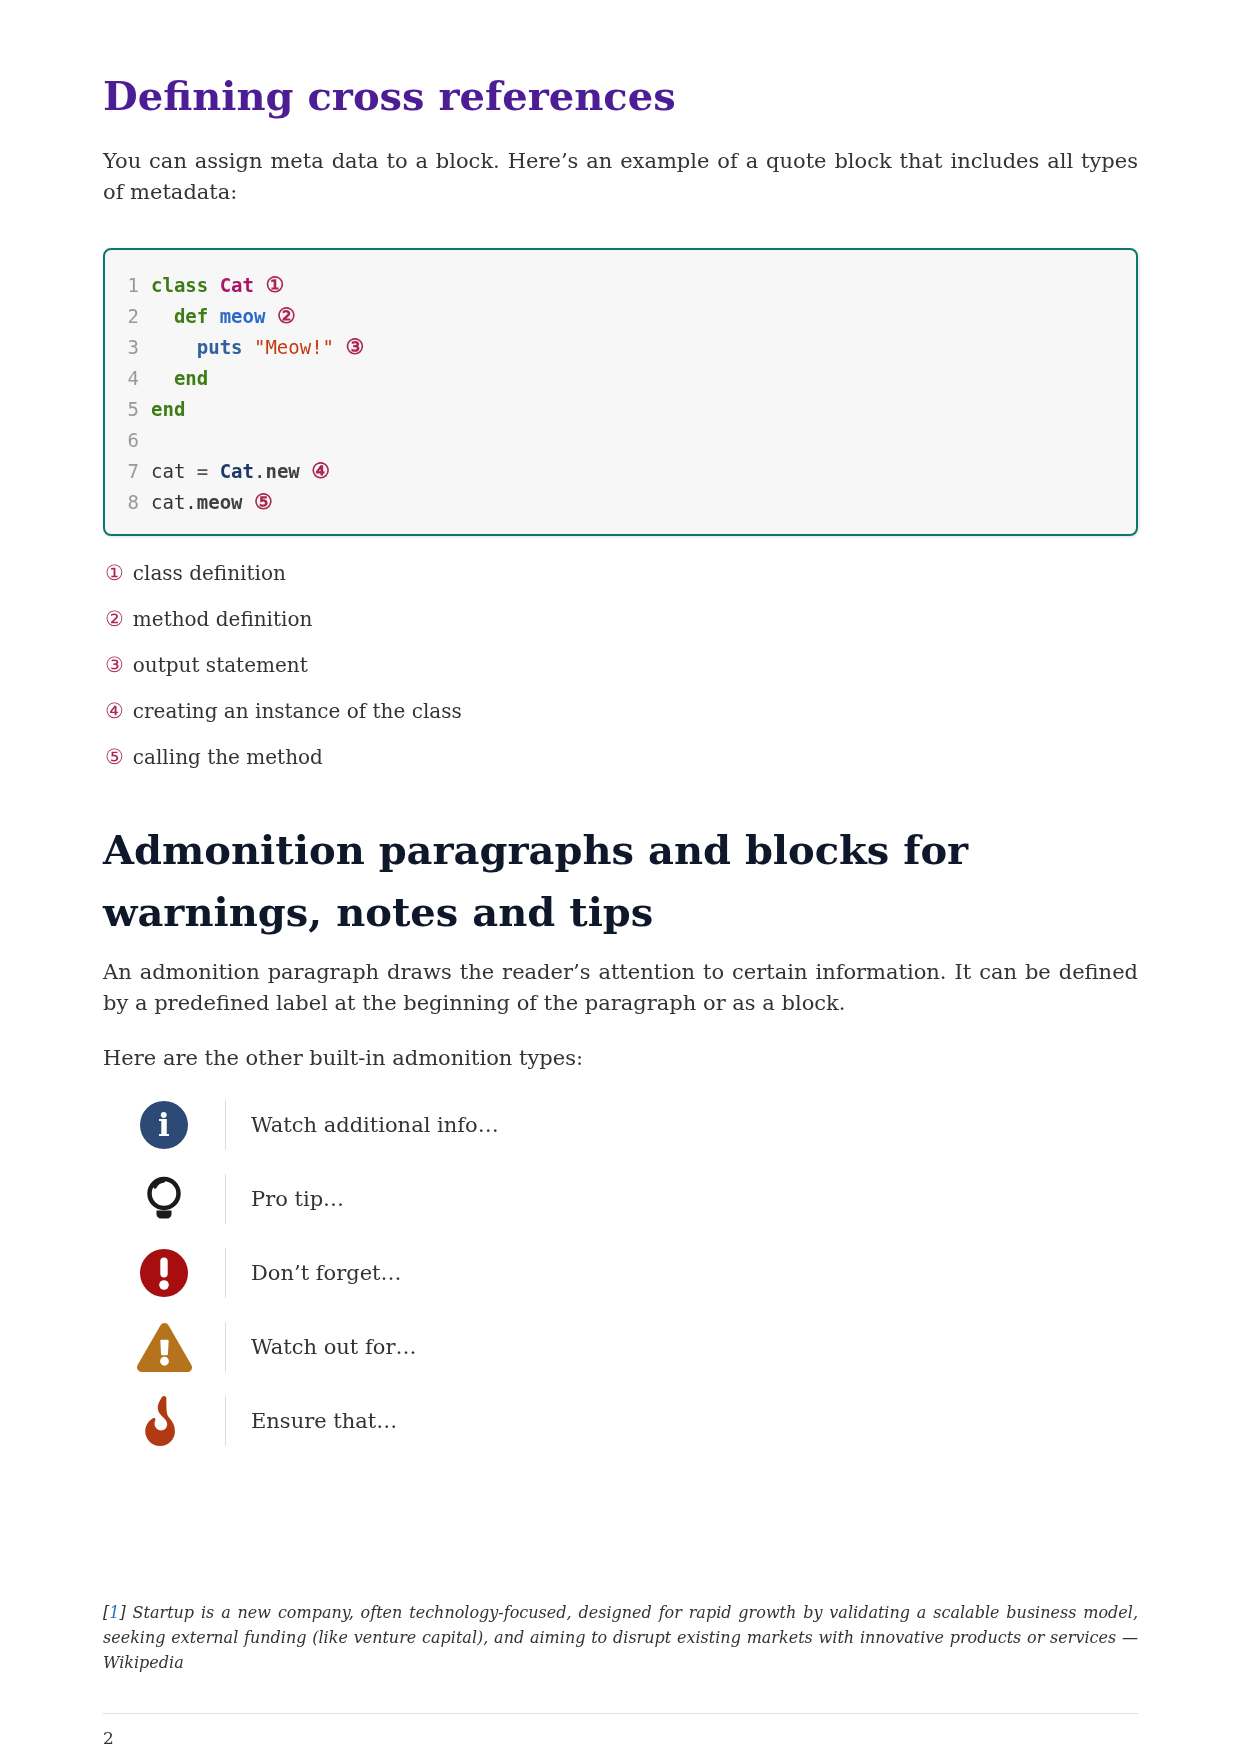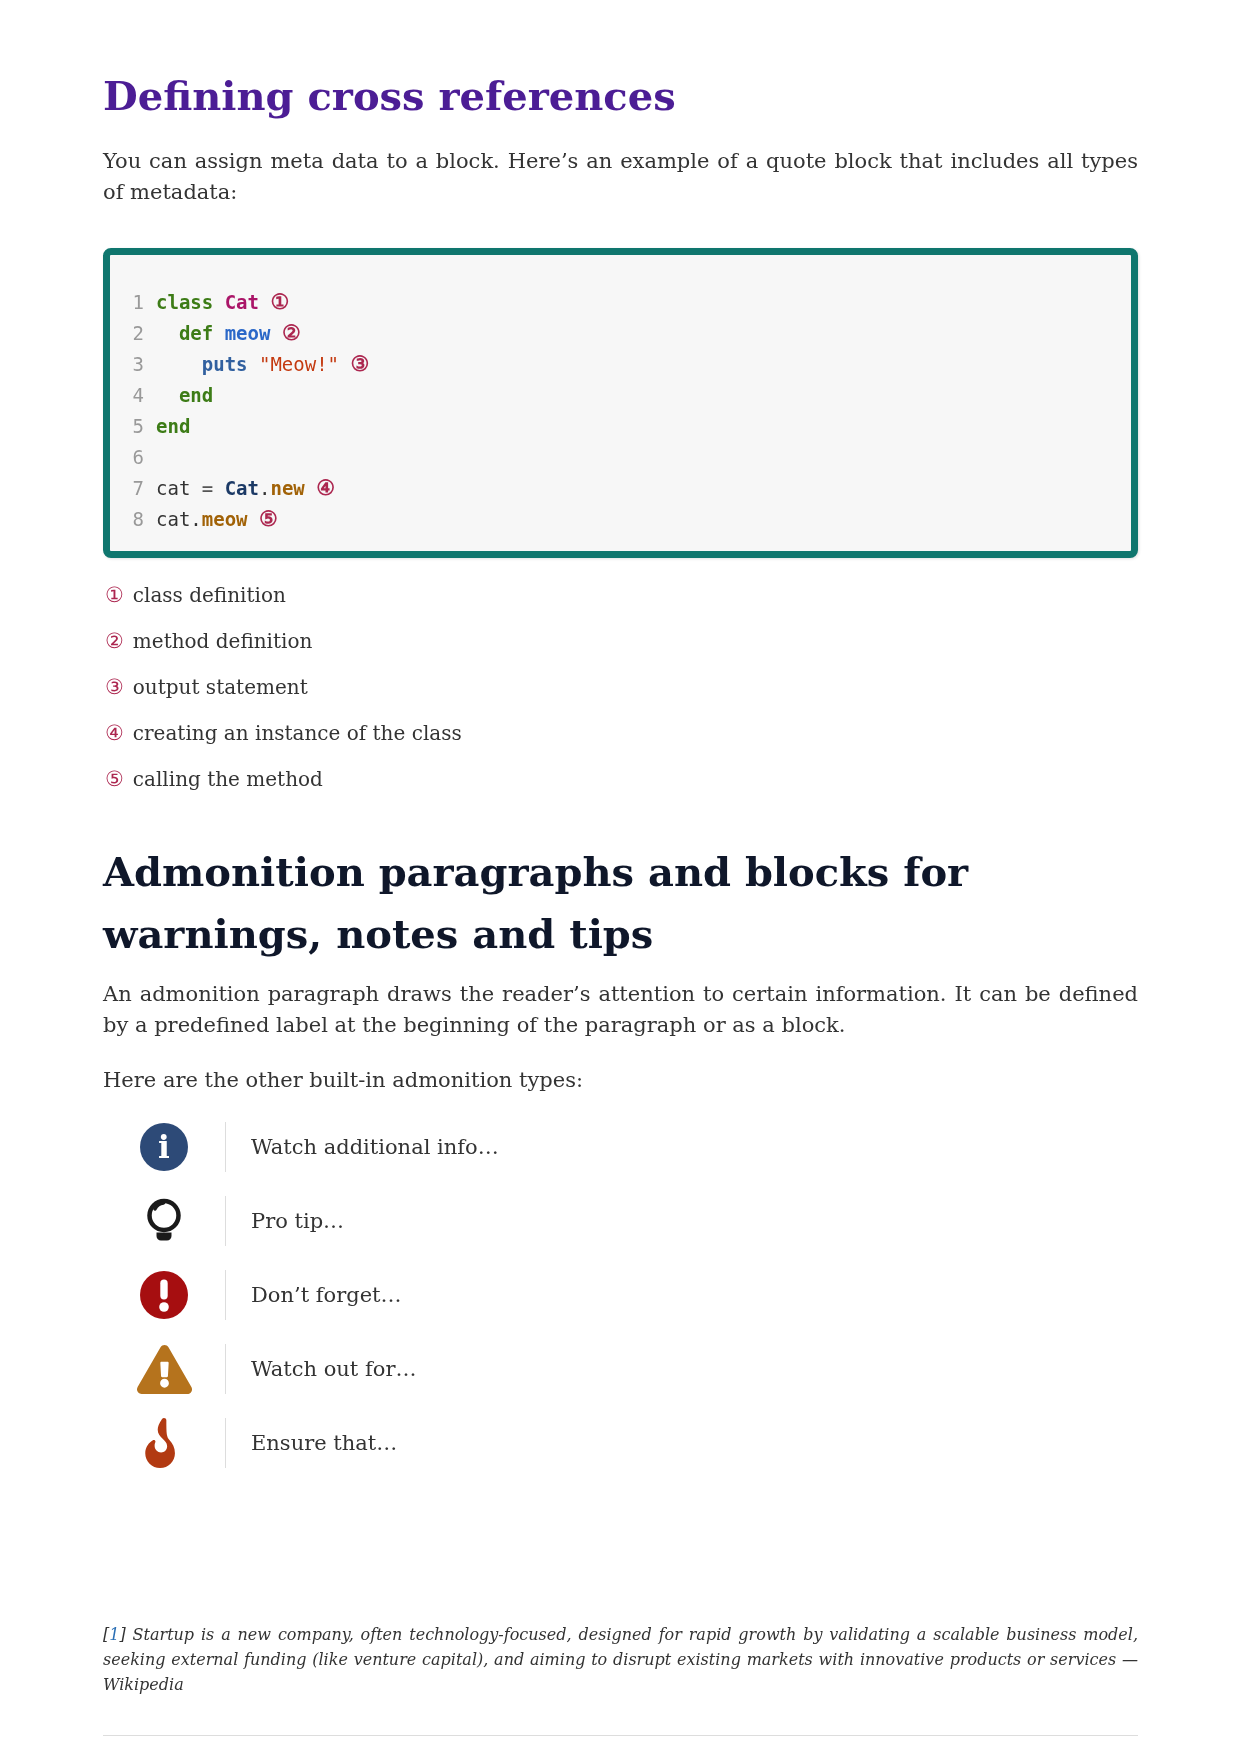--- a/index.html
+++ b/index.html
@@ -18,38 +18,38 @@
     font-size:40px; line-height:62px; font-weight:bold; color:#0f172a;
     margin:46px 0 14px 0; max-width:920px;
   }
   p.body-text {
     font-size:21px; line-height:31px; color:#333;
     text-align:justify; margin:0 0 24px 0;
   }
   
   .code-block {
     margin:40px 0 22px 0; width:1035px;
-    background:#f7f7f7; border:7px solid #0f766e; border-radius:8px;
-    padding:32px 18px 16px 20px;
+    background:#f7f7f7; border:2px solid #0f766e; border-radius:8px;
+    padding:20px 18px 16px 20px;
     box-shadow:1px 1px 3px rgba(0,0,0,0.12);
     font-family:"DejaVu Sans Mono", monospace;
     font-size:19px; line-height:31px;
   }
   .cl { white-space:pre; min-height:31px; }
   .ln { display:inline-block; width:14px; text-align:right; margin-right:12px; color:#999999; }
   .tk-pl { color:#333333; }
   .tk-kw { color:#3d7c17; font-weight:bold; }
   .tk-cls { color:#aa1568; font-weight:bold; }
   .tk-fn { color:#2b68c8; font-weight:bold; }
   .tk-bi { color:#31609f; font-weight:bold; }
   .tk-st { color:#c43a10; }
   .tk-va { color:#333333; }
   .tk-op { color:#555555; }
   .tk-cn { color:#1c3a66; font-weight:bold; }
-  .tk-me { color:#a16207; font-weight:bold; }
+  .tk-me { color:#404040; font-weight:bold; }
   .tk-co { color:#ac2750; font-weight:bold; font-size:21px; }
   
   .callout-list { margin:0 0 0 2px; }
   .co-item { font-size:20px; line-height:31px; margin-bottom:15px; color:#333; }
   .co-num { color:#ac2750; font-size:21px; margin-right:9px; }
   
   .admonition-table { margin:26px 0 0 0; }
   .adm-row { display:flex; align-items:stretch; height:50px; margin-bottom:24px; }
   .adm-icon { width:122px; display:flex; align-items:center; justify-content:center; flex:0 0 122px; }
   .adm-text {

